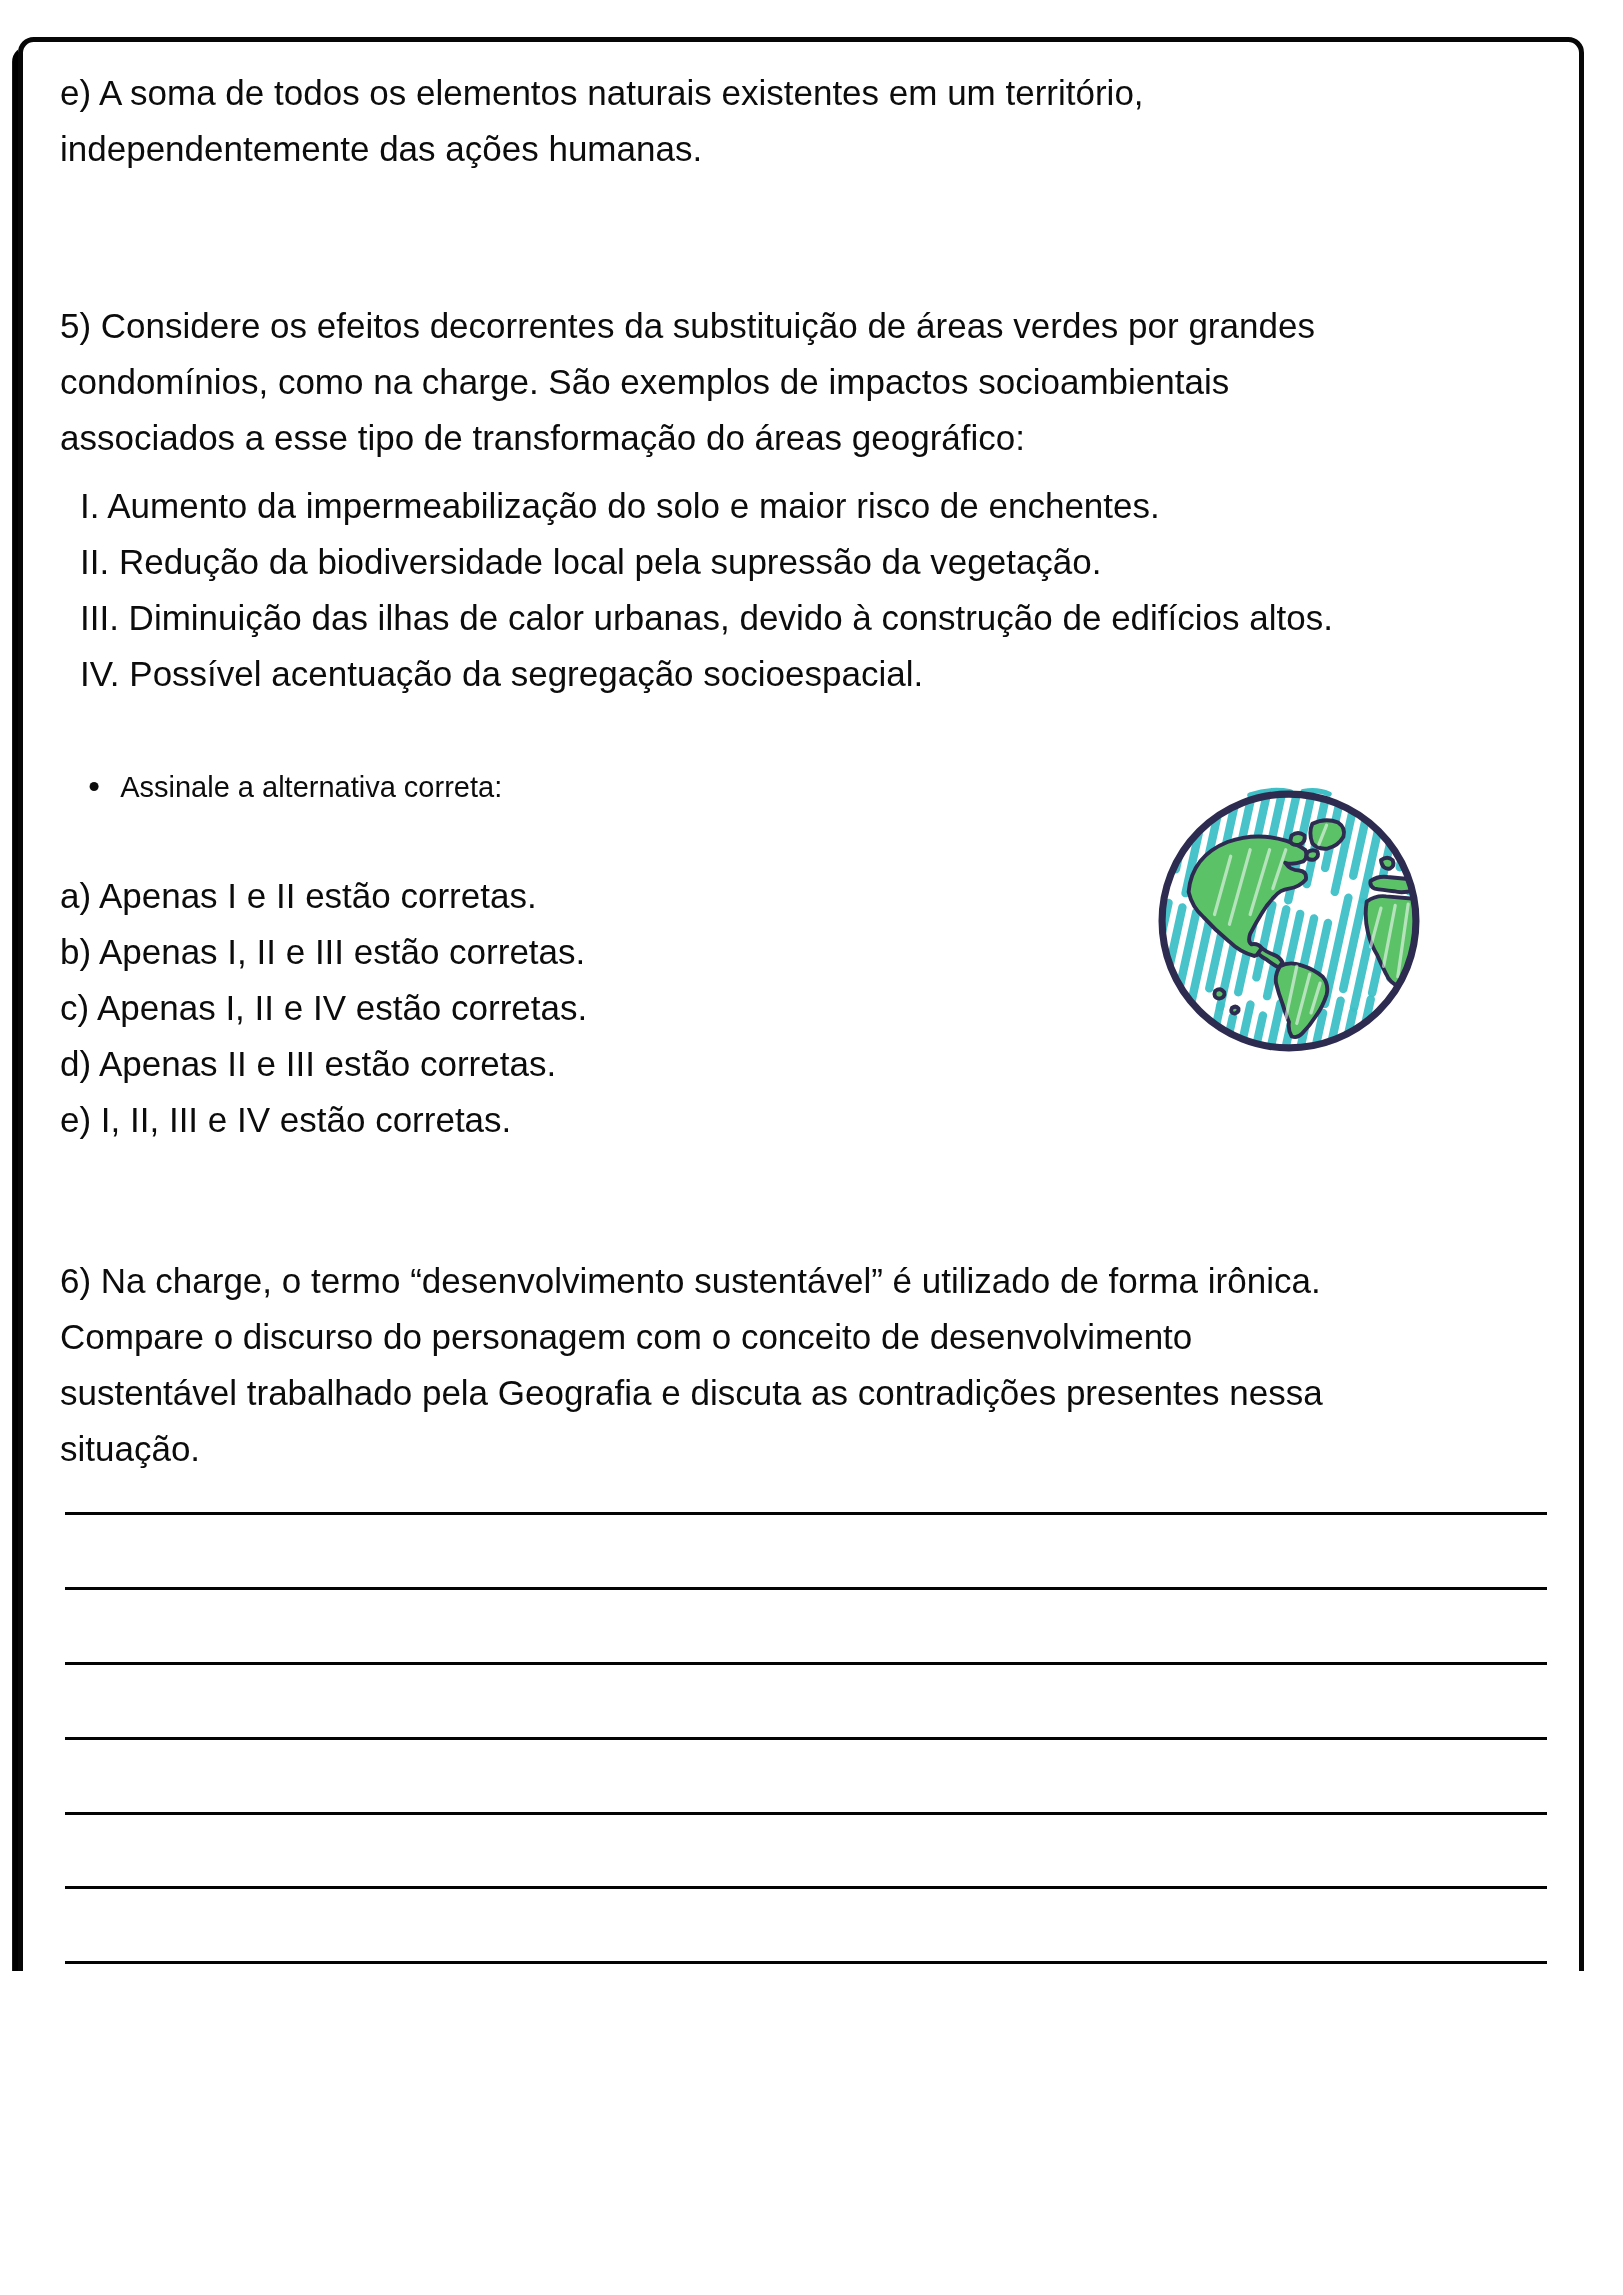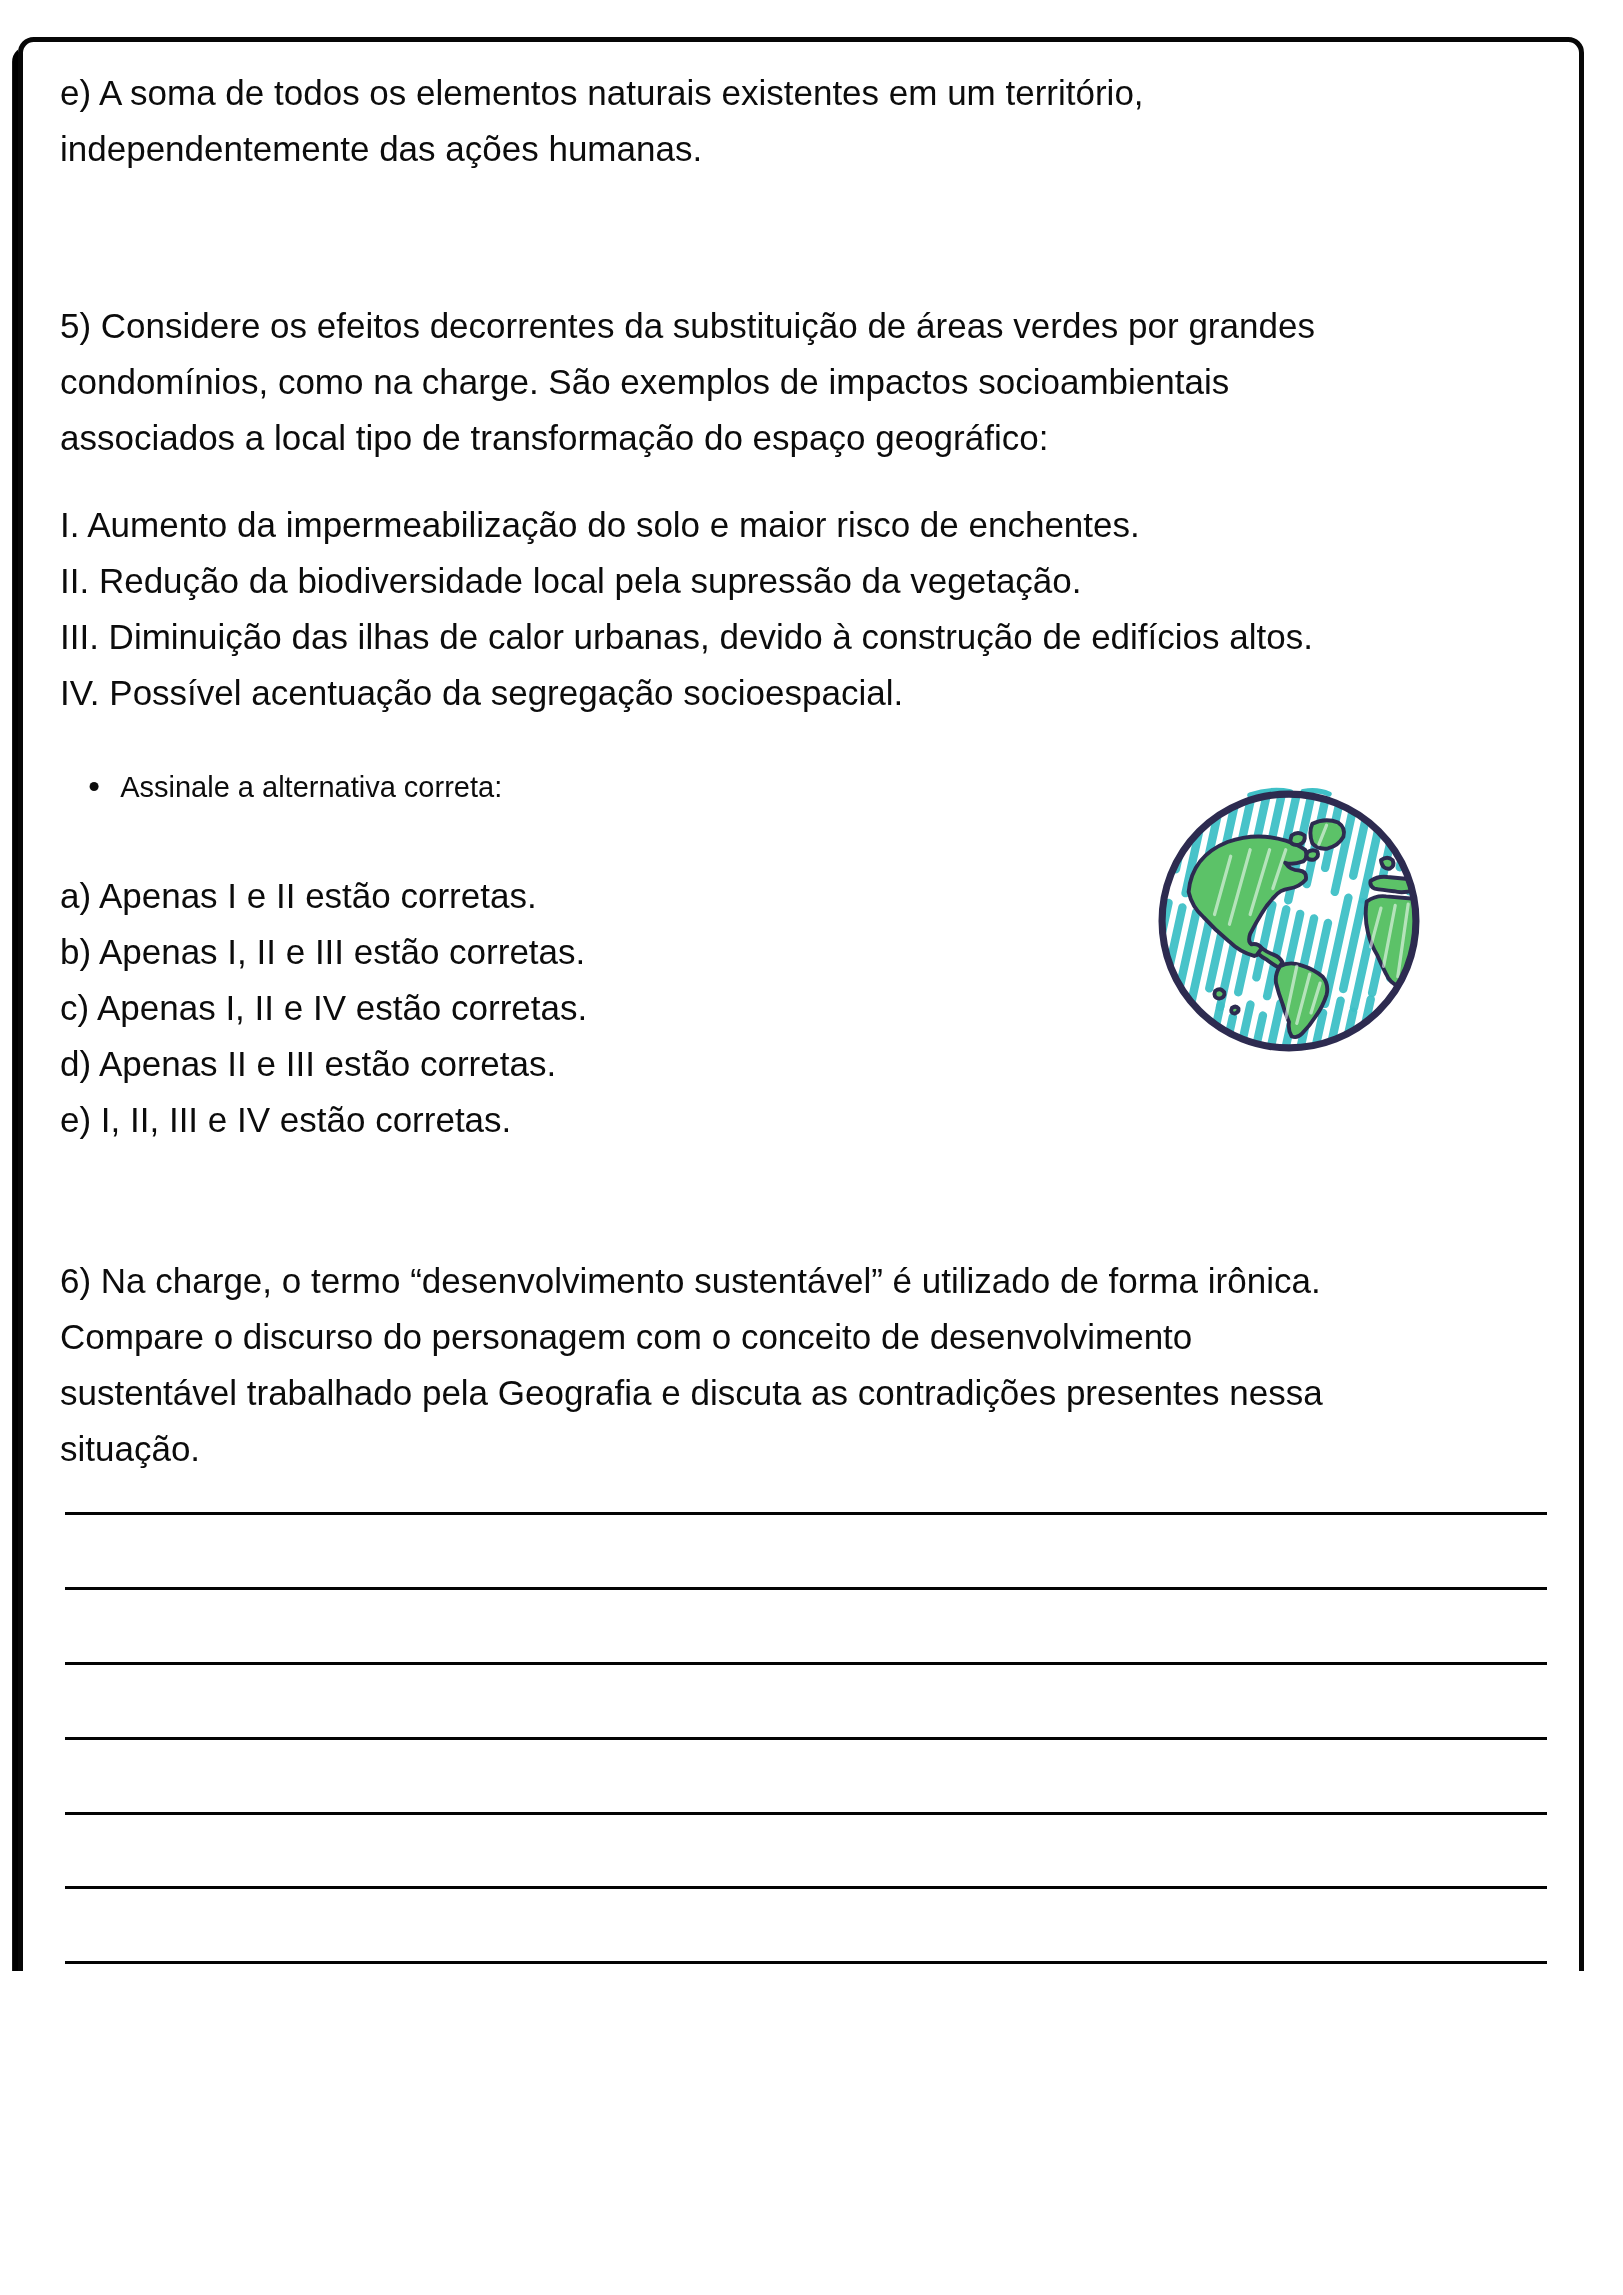--- a/index.html
+++ b/index.html
@@ -4,21 +4,21 @@
 <style>
   html,body{margin:0;padding:0;background:#ffffff;}
   .canvas{position:relative;width:1623px;height:1971px;background:#ffffff;overflow:hidden;
           font-family:"Liberation Sans",sans-serif;color:#0c0c0c;}
   .page-border{position:absolute;left:18.3px;top:37px;width:1556px;height:2176px;
                border:5.9px solid #070707;border-radius:15.7px;box-shadow:-5.9px 9.2px 0 #000;background:transparent;}
   .para{position:absolute;left:60px;font-size:35px;line-height:56px;}
   .para .tl{white-space:pre;}
   #item-e{top:65px;}
   #q5{top:286px;margin-top:12px;}
-  #romans{top:497px;}
+  #romans{top:478px;margin-left:20px;}
   #alts{top:868px;}
   #q6{top:1238px;margin-top:15px;}
   .bullet-row{position:absolute;left:89px;top:759px;font-size:29px;line-height:56px;white-space:pre;}
   .bullet-row .dot{display:inline-block;margin-right:21px;transform:scale(1.15);}
   #answer-lines{position:absolute;left:65px;top:1512px;width:1482px;height:608px;z-index:3;}
   .rule{position:absolute;left:0;width:100%;height:0;border-top:3.3px solid #040404;}
   #globe{position:absolute;left:1153px;top:785px;width:272px;height:272px;z-index:2;}
   #logo{position:absolute;left:1354px;top:2069px;width:233px;height:152px;z-index:1;}
 </style>
 </head>
@@ -29,21 +29,21 @@
   <div class="page-border"></div>
 
   <div class="para" id="item-e">
       <div class="tl">e) A soma de todos os elementos naturais existentes em um território,</div>
       <div class="tl">independentemente das ações humanas.</div>
     </div>
 
   <div class="para" id="q5">
       <div class="tl">5) Considere os efeitos decorrentes da substituição de áreas verdes por grandes</div>
       <div class="tl">condomínios, como na charge. São exemplos de impactos socioambientais</div>
-      <div class="tl">associados a local tipo de transformação do espaço geográfico:</div>
+      <div class="tl">associados a esse tipo de transformação do áreas geográfico:</div>
     </div>
 
   <div class="para" id="romans">
       <div class="tl">I. Aumento da impermeabilização do solo e maior risco de enchentes.</div>
       <div class="tl">II. Redução da biodiversidade local pela supressão da vegetação.</div>
       <div class="tl">III. Diminuição das ilhas de calor urbanas, devido à construção de edifícios altos.</div>
       <div class="tl">IV. Possível acentuação da segregação socioespacial.</div>
     </div>
 
   <div class="bullet-row"><span class="dot">•</span><span>Assinale a alternativa correta:</span></div>

